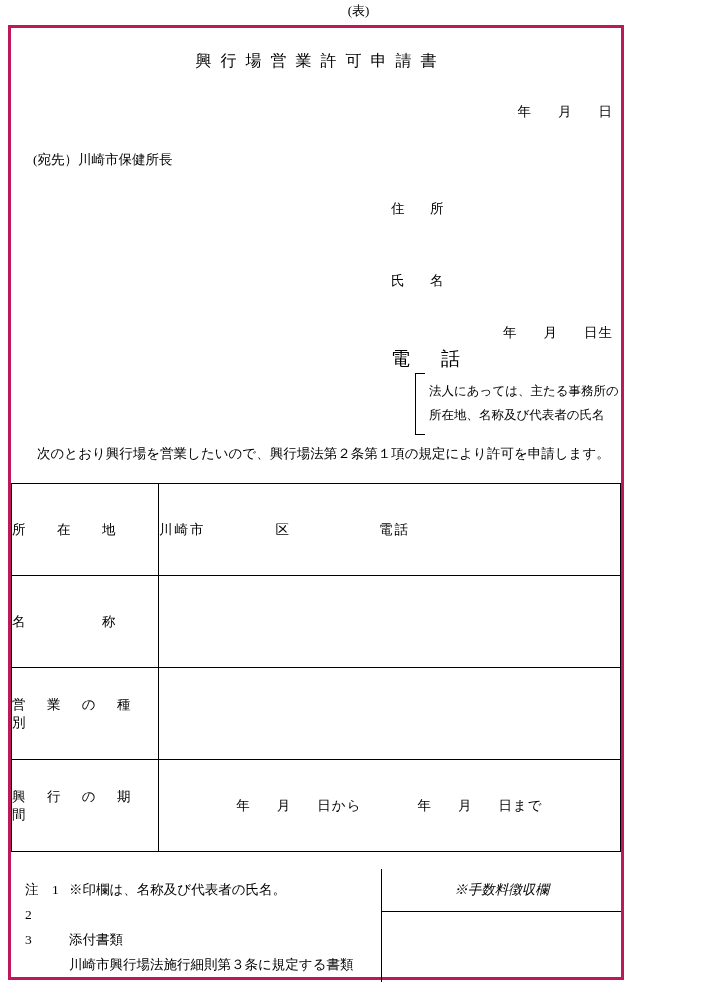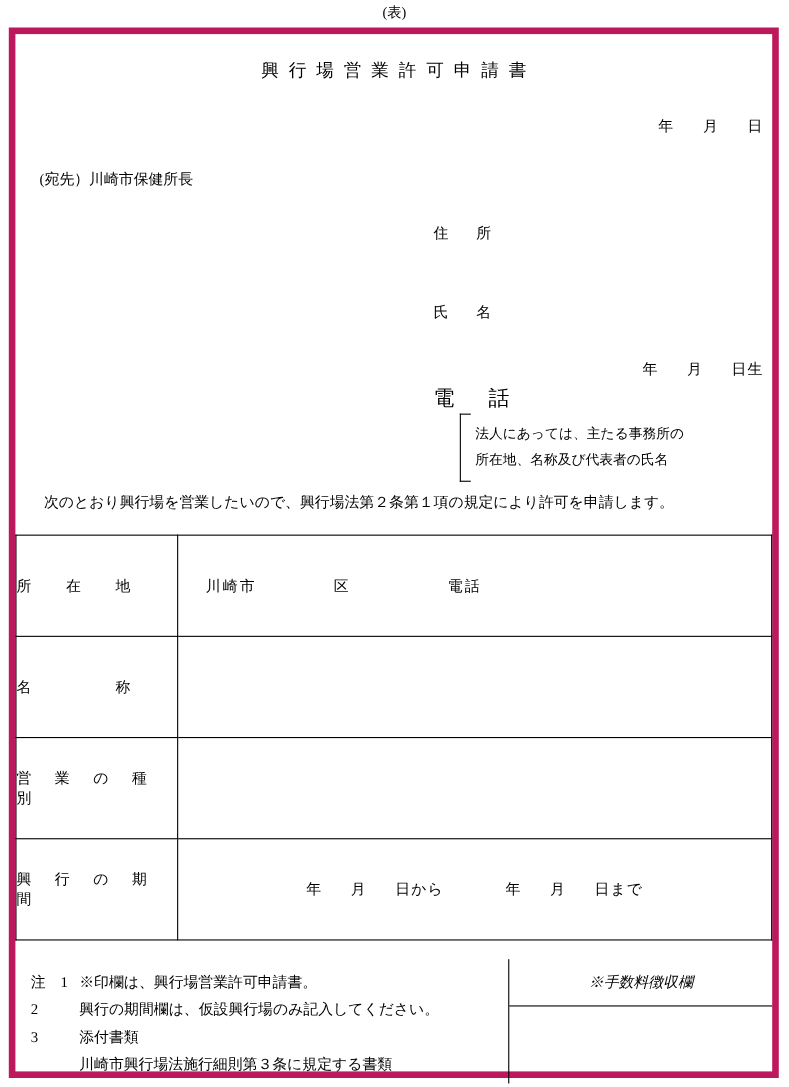--- a/index.html
+++ b/index.html
@@ -28,23 +28,23 @@
     width: 717px;
     text-align: center;
     font-size: 13px;
     letter-spacing: 0px;
   }
   
   .form-box {
     position: absolute;
     top: 25px;
     left: 8px;
-    width: 700px;
+    width: 616px;
     height: 955px;
-    border: 6px solid #be185d;
+    border: 3px solid #be185d;
     box-sizing: border-box;
   }
   
   .header-region {
     position: relative;
     height: 455px;
   }
   .title {
     position: absolute;
     top: 23px;
@@ -163,21 +163,21 @@
     letter-spacing: 9px;
   }
   td.value-cell {
     padding-left: 14px;
   }
   .row-h { height: 92px; }
   .addr-inner {
     display: flex;
     align-items: center;
   }
-  .addr-inner .city { letter-spacing: 2px; margin-left: 25px; }
+  .addr-inner .city { letter-spacing: 2px; }
   .addr-inner .ku { margin-left: 70px; }
   .addr-inner .tel { margin-left: 90px; letter-spacing: 2px; }
   .period-inner {
     text-align: center;
     letter-spacing: 1px;
   }
   .period-inner .sp { display:inline-block; width: 26px; }
   .period-inner .gap { display:inline-block; width: 56px; }
   
   .notes-region {
@@ -297,25 +297,24 @@
           </td>
         </tr>
       </tbody>
         </table>
     </div>
 
     <div class="notes-region">
       <div class="notes">
         <div class="n-row">
           <span class="n-num">注　1</span>
-          <span>※印欄は、興行場営業許可申請書。</span>
+          <span>※印欄は、名称及び代表者の氏名。</span>
         </div>
         <div class="n-row">
           <span class="n-num">2</span>
-          <span>興行の期間欄は、仮設興行場のみ記入してください。</span>
         </div>
         <div class="n-row">
           <span class="n-num">3</span>
           <span>添付書類</span>
         </div>
         <div class="n-sub">川崎市興行場法施行細則第３条に規定する書類</div>
       </div>
 
       <div class="fee-box">
         <div class="fee-head">※手数料徴収欄</div>

